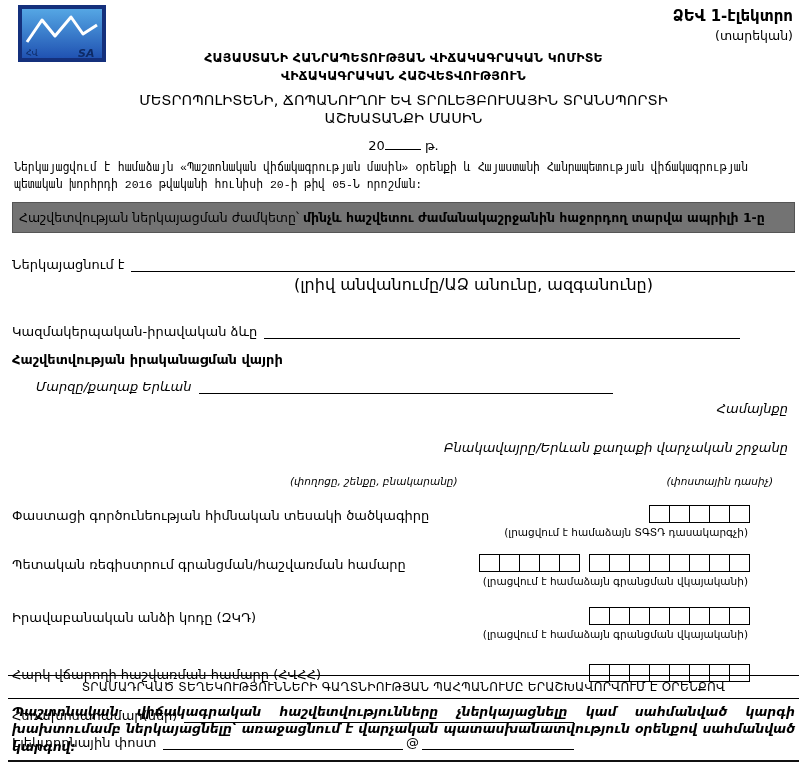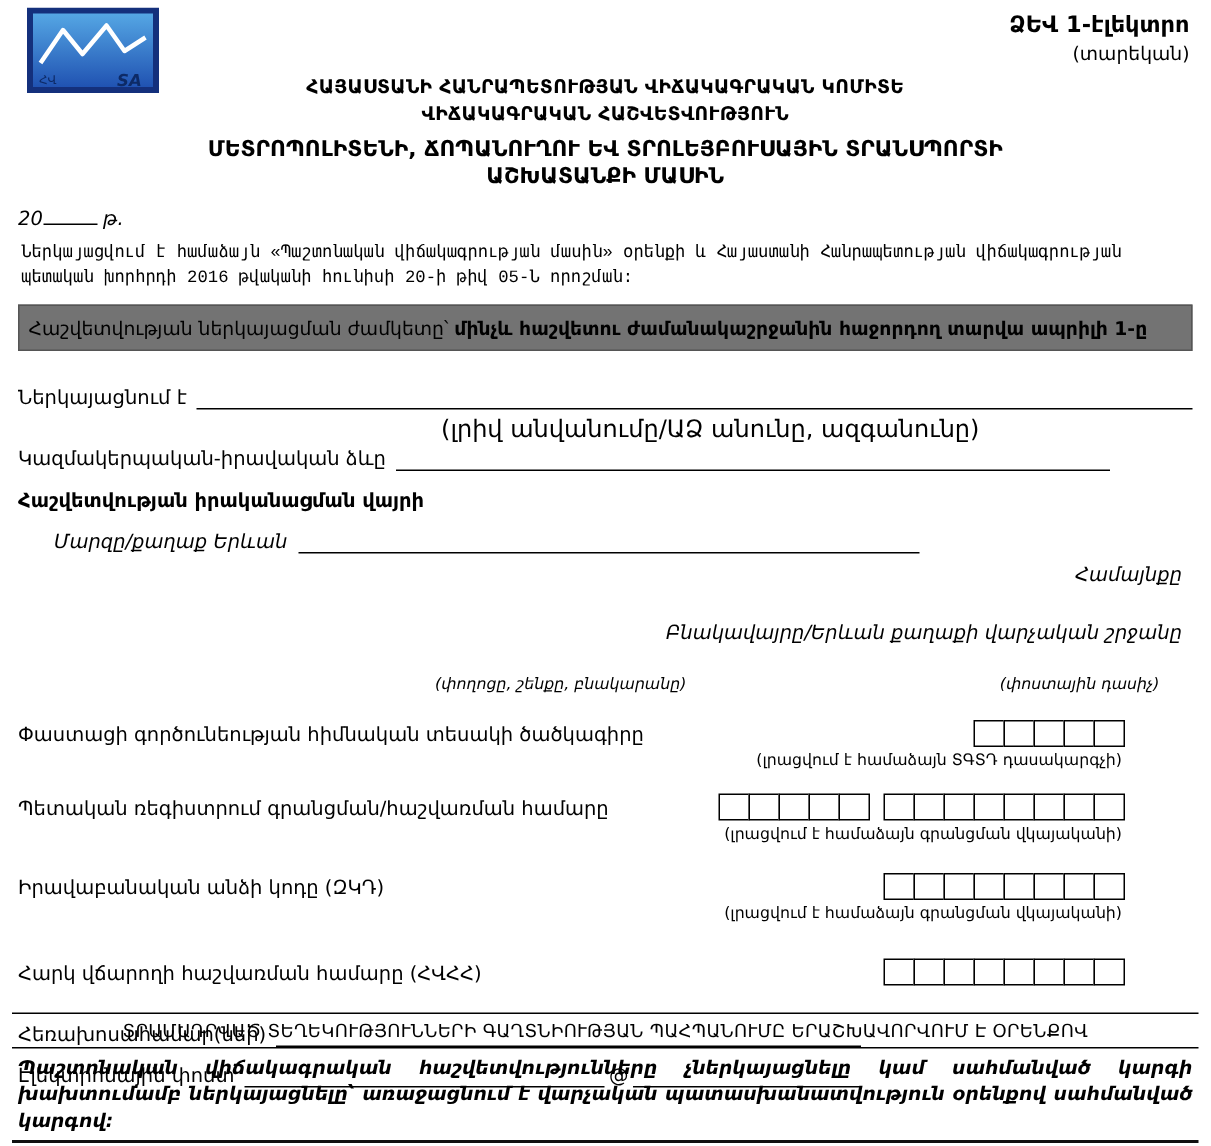--- a/index.html
+++ b/index.html
@@ -10,38 +10,38 @@
   
   .topbar { position:relative; height:46px; }
   .logo { position:absolute; left:6px; top:1px; }
   .form-code-block { position:absolute; right:2px; top:3px; text-align:right; }
   .form-code-block .code { font-weight:bold; font-size:15px; }
   .form-code-block .period { font-size:12.5px; margin-top:3px; }
 
   
   .hdr { text-align:center; font-weight:bold; font-size:12.5px; letter-spacing:.2px; }
   .hdr-report { margin-top:3px; }
-  .hdr-title { text-align:center; font-weight:bold; font-size:14.5px; margin-top:9px; }
-  .year-line { text-align:left; font-size:13px; margin-top:10px;font-style:italic; }
+  .hdr-title { text-align:center; font-weight:normal; font-size:14.5px; margin-top:9px; }
+  .year-line { text-align:center; font-size:13px; margin-top:10px; }
   .year-fill { display:inline-block; width:36px; height:13px; border-bottom:1px solid #000; }
 
   .legal-note { font-size:11.5px; line-height:1.45; margin-top:7px; padding:0 2px;font-family:Liberation Mono, monospace; }
 
   .deadline { margin-top:9px; border:1px solid #555; background:#737373;
               padding:7px 6px; font-size:12.5px; }
 
   
   .row { display:flex; align-items:flex-end; font-size:13px; }
   .lbl { white-space:nowrap; padding-right:7px; }
   .fill { flex:1 1 auto; border-bottom:1px solid #000; height:16px; }
   .it { font-style:italic; }
   .indent { margin-left:24px; }
   .sect-heading { font-weight:bold; font-size:13px; margin-top:13px; }
 
-  .mt22 { margin-top:22px; } .mt14 { margin-top:2px; } .mt10 { margin-top:10px; }
+  .mt22 { margin-top:22px; } .mt14 { margin-top:28px; } .mt10 { margin-top:10px; }
   .mt7 { margin-top:7px;flex-direction:column; } .mt16 { margin-top:16px; } .mt18 { margin-top:18px; }
   .mt20 { margin-top:20px; } .mt24 { margin-top:24px; }
 
   .hint { font-size:10.5px; }
   .hint-center { font-size:16px; text-align:center; margin-top:3px; margin-left:140px; }
   .hint-right { font-size:10.5px; text-align:right; margin-top:3px; padding-right:47px; }
 
   
   .cells { display:flex; }
   .cell { width:21px; height:18px; border:1px solid #000; background:#fff; box-sizing:border-box; }

